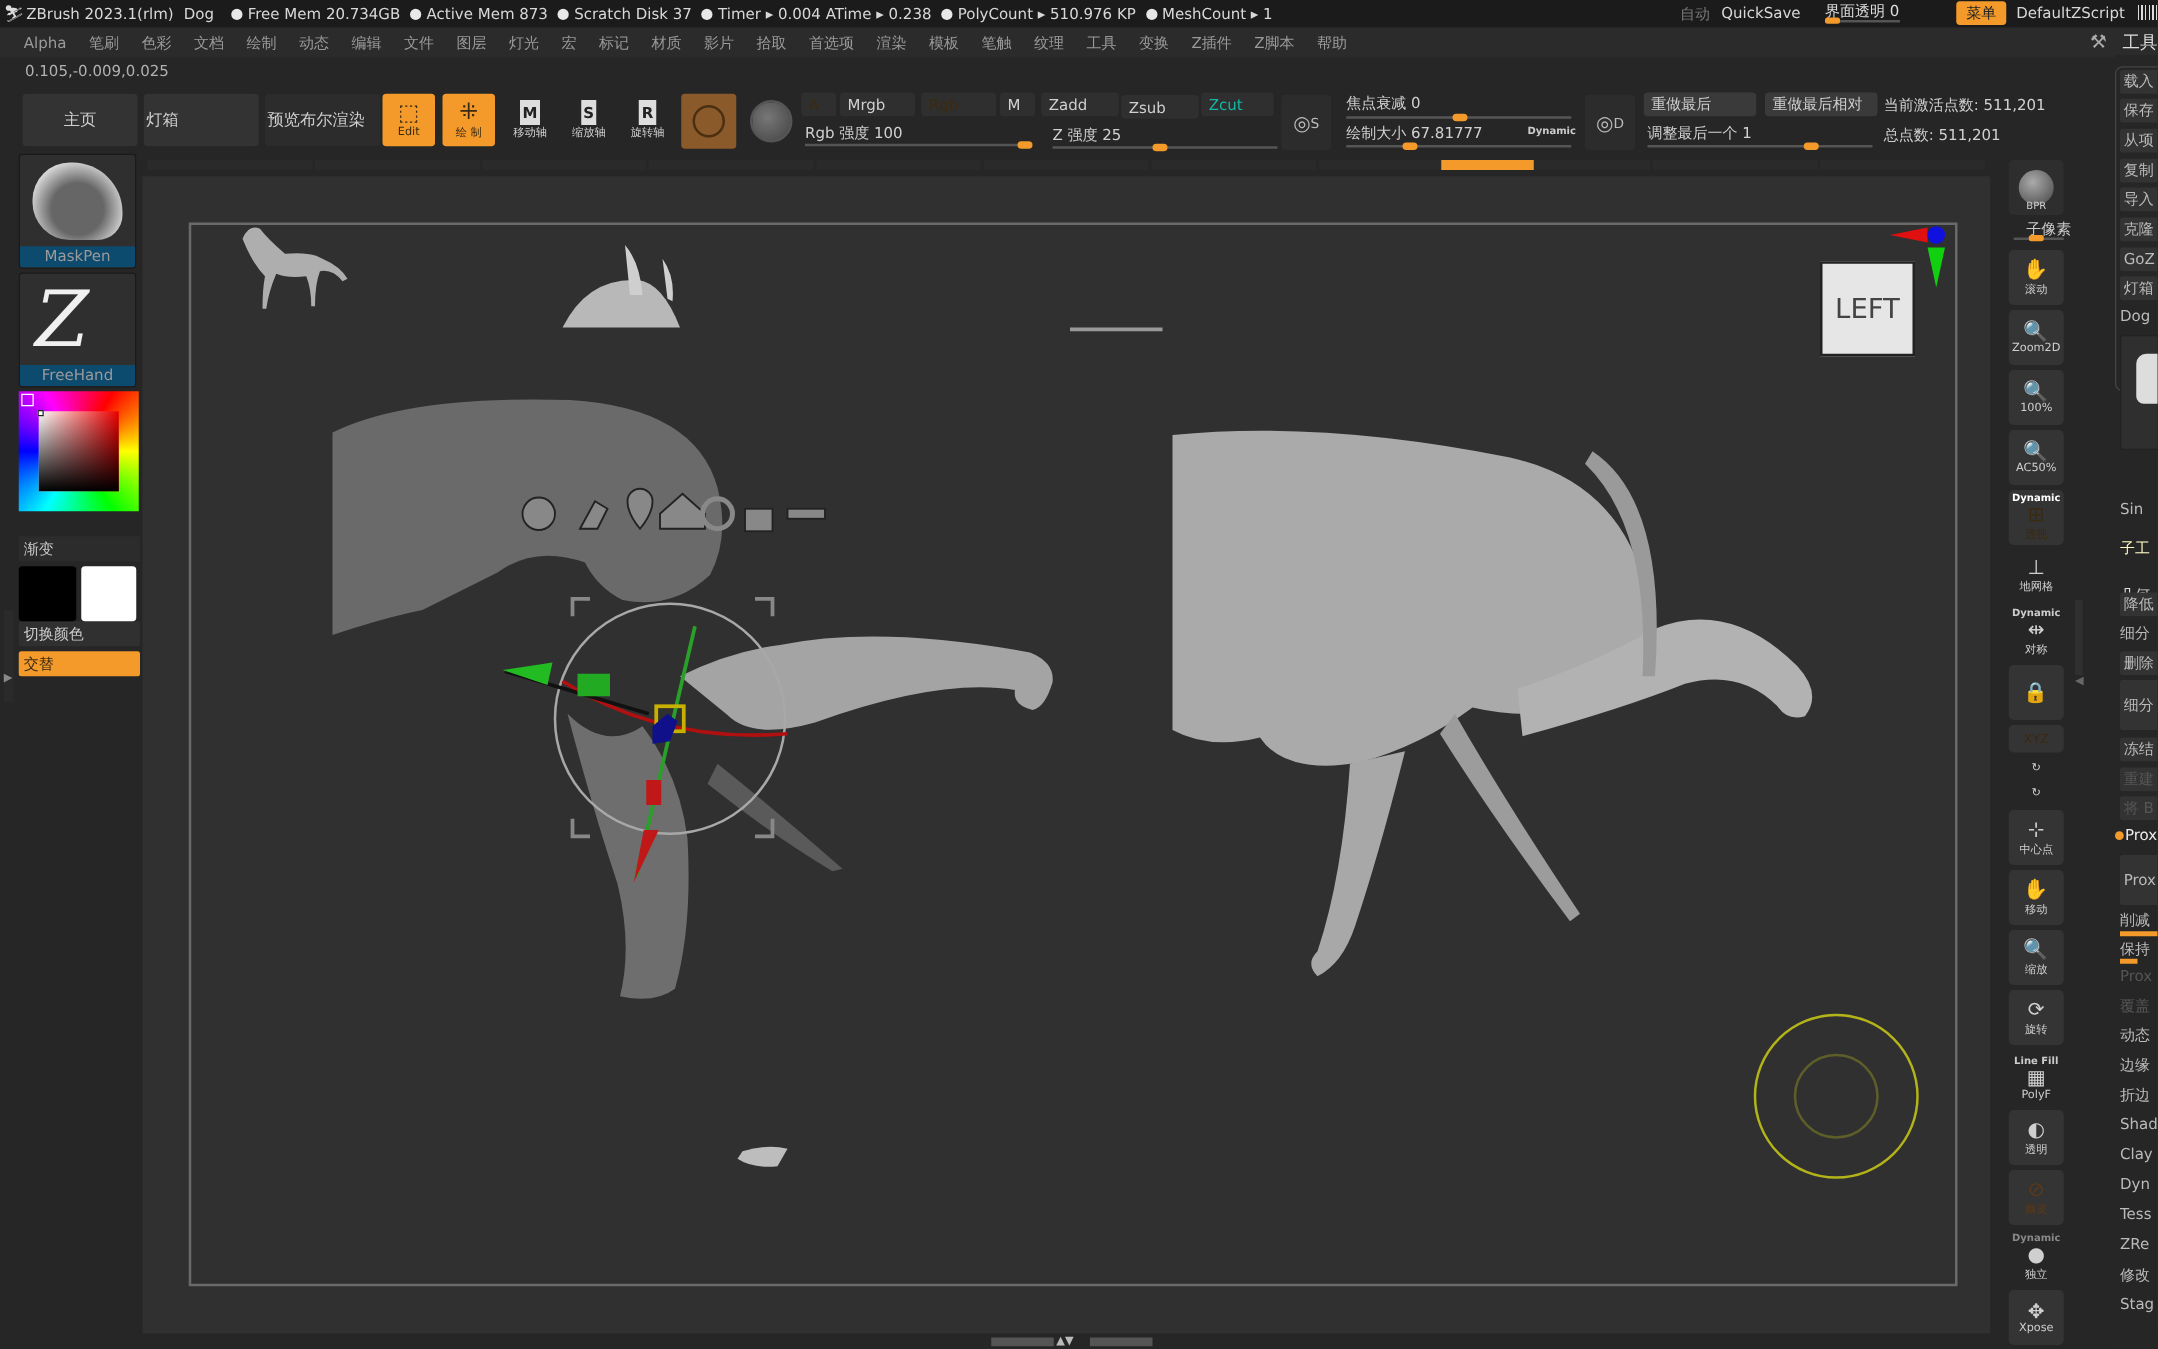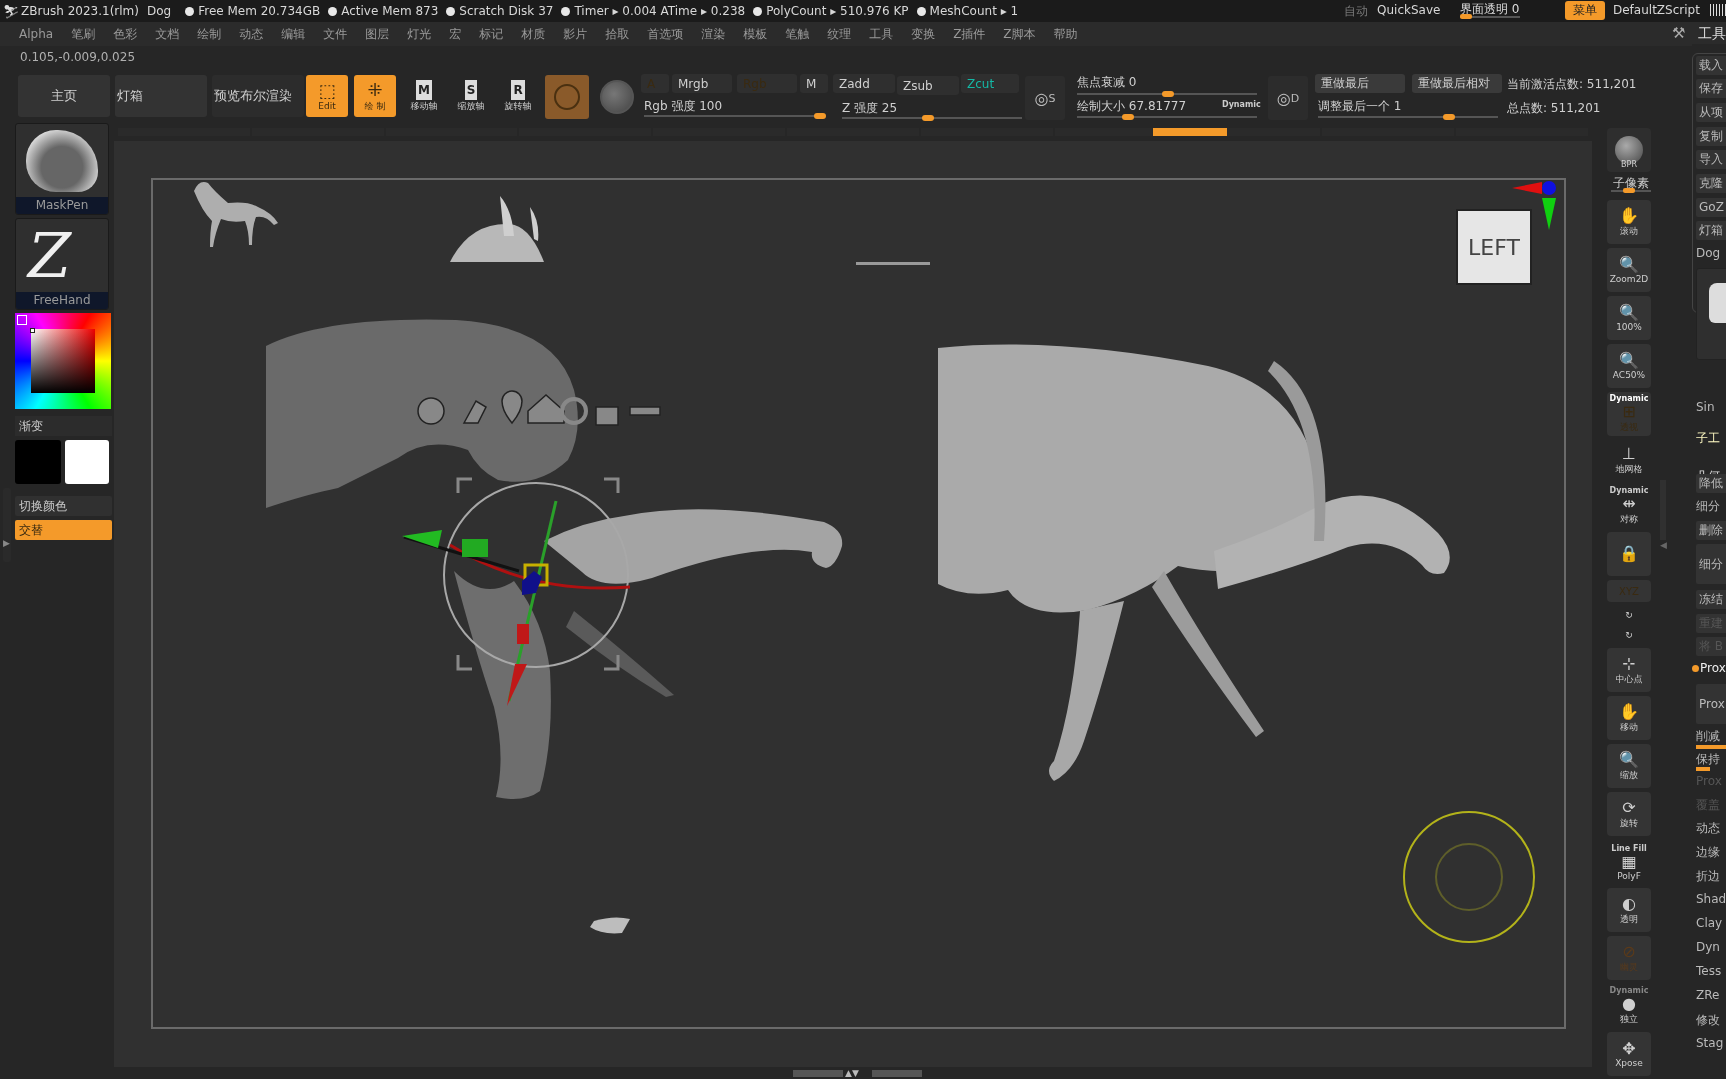--- a/index.html
+++ b/index.html
@@ -17,21 +17,21 @@
 .orange{background:#f49a2a;color:#222}
 .orange-dim{background:#8a5a2a}
 .iconbtn{width:42px;height:42px;display:flex;flex-direction:column;align-items:center;justify-content:center;font-size:9px;color:#cfcfcf;border-radius:3px}
 .iconbtn .g{font-size:18px;line-height:20px}
 .pill{height:19px;border-radius:3px;background:#2f2f2f;font-size:12px;color:#cfcfcf;display:flex;align-items:center;padding-left:6px}
 .slider-track{height:2px;background:#555}
 .slider-knob{width:12px;height:6px;background:#f49a2a;border-radius:3px}
 .lbl{font-size:12px;color:#d0d0d0;white-space:nowrap}
 #leftpanel{left:15px;top:123px;width:97px}
 .thumb{width:94px;height:92px;background:#2f2f2f;border:1px solid #1a1a1a;border-radius:3px;position:relative;margin-bottom:3px;overflow:hidden}
-.thumb .cap{position:absolute;bottom:0;left:0;width:100%;height:17px;background:#0f172a;font-size:12px;color:#9a9a9a;text-align:center;line-height:17px}
+.thumb .cap{position:absolute;bottom:0;left:0;width:100%;height:17px;background:#0c4a6e;font-size:12px;color:#9a9a9a;text-align:center;line-height:17px}
 #viewport{left:114px;top:141px;width:1478px;height:926px;background:#303030}
 #frame{left:151px;top:178px;width:1415px;height:851px;border:2px solid #6a6a6a}
 #rtoolbar{left:1605px;top:128px;width:52px}
 .rt{width:44px;height:44px;background:#343434;border-radius:4px;margin:0 0 4px 2px;display:flex;flex-direction:column;align-items:center;justify-content:center;font-size:9px;color:#cfcfcf;position:relative}
 .rt .g{font-size:16px;line-height:18px}
 .rt .top{font-size:8px;color:#ccc;font-weight:bold}
 #rpanel{left:1692px;top:44px;width:34px;height:1035px;background:#262626}
 .rp{position:absolute;left:4px;width:40px;height:19px;background:#333;border-radius:2px;font-size:12px;color:#bbb;padding-left:3px;line-height:19px;white-space:nowrap;overflow:hidden}
 .rpt{position:absolute;left:4px;font-size:12px;color:#bbb;white-space:nowrap}
 </style>
@@ -180,26 +180,26 @@
   </div>
   <div class="thumb">
     <div style="position:absolute;left:12px;top:4px;font-size:62px;line-height:66px;color:#f0f0f0;font-style:italic;font-family:'DejaVu Serif',serif">Z</div>
     <div class="cap">FreeHand</div>
   </div>
   <div style="position:relative;width:96px;height:96px;background:conic-gradient(from 90deg,#ff0 0deg,#0f0 60deg,#0ff 120deg,#00f 180deg,#f0f 240deg,#f00 300deg,#ff0 360deg)">
     <div style="position:absolute;left:16px;top:16px;width:64px;height:64px;background:linear-gradient(to bottom,rgba(0,0,0,0),#000),linear-gradient(to right,#fff,#e00)"></div>
     <div style="position:absolute;left:2px;top:2px;width:10px;height:10px;border:1.5px solid #fff"></div>
     <div style="position:absolute;left:15px;top:15px;width:5px;height:5px;border:1px solid #222;background:#fff"></div>
   </div>
-  <div style="margin-top:7px;height:20px;background:#2c2c2c;font-size:12px;color:#ccc;padding-left:4px;line-height:20px">渐变</div>
+  <div style="margin-top:20px;height:20px;background:#2c2c2c;font-size:12px;color:#ccc;padding-left:4px;line-height:20px">渐变</div>
   <div style="display:flex;gap:4px;margin-top:4px">
     <div style="width:46px;height:44px;background:#000;border-radius:3px"></div>
     <div style="width:44px;height:44px;background:#fff;border-radius:3px"></div>
   </div>
-  <div style="margin-top:12px;height:20px;background:#303030;font-size:12px;color:#ccc;padding-left:4px;line-height:20px;border-radius:2px">切换颜色</div>
+  <div style="margin-top:0;height:20px;background:#303030;font-size:12px;color:#ccc;padding-left:4px;line-height:20px;border-radius:2px">切换颜色</div>
   <div style="margin-top:4px;height:20px;background:#f49a2a;font-size:12px;color:#3a2a10;padding-left:4px;line-height:20px;border-radius:2px">交替</div>
 </div>
 <div class="abs" style="left:3px;top:488px;width:8px;height:74px;background:#2a2a2a;border-radius:2px"></div>
 <div class="abs" style="left:3px;top:538px;color:#888;font-size:9px">▶</div>
 
 <div id="viewport" class="abs"></div>
 <div id="frame" class="abs"></div>
 
 <svg class="abs" style="left:114px;top:141px" width="1478" height="926">
 
@@ -271,21 +271,21 @@
 <div class="abs" style="left:0;top:1067px;width:1726px;height:12px;background:#262626"></div>
 <div class="abs" style="left:793px;top:1070px;width:50px;height:7px;background:#555"></div>
 <div class="abs" style="left:845px;top:1068px;font-size:9px;color:#bbb">▲▼</div>
 <div class="abs" style="left:872px;top:1070px;width:50px;height:7px;background:#555"></div>
 
 <div id="rtoolbar" class="abs">
   <div class="rt" style="background:#2e2e2e">
     <span style="width:28px;height:28px;border-radius:50%;background:radial-gradient(circle at 40% 35%,#aaa,#444);display:block"></span>
     <span style="position:absolute;bottom:3px;font-size:8px">BPR</span>
   </div>
-  <div style="font-size:12px;color:#ccc;text-align:center;height:14px;line-height:14px">子像素</div>
+  <div style="font-size:12px;color:#ccc;text-align:right;height:14px;line-height:14px">子像素</div>
   <div style="height:6px;margin:0 6px 4px 6px;border-top:2px solid #555;position:relative">
       <div style="position:absolute;left:12px;top:-4px;width:12px;height:5px;background:#f49a2a;border-radius:2px"></div>
     </div>
   <div class="rt">
       <span class="g">✋</span>
       <span>滚动</span>
     </div>
   <div class="rt">
       <span class="g">🔍</span>
       <span>Zoom2D</span>

